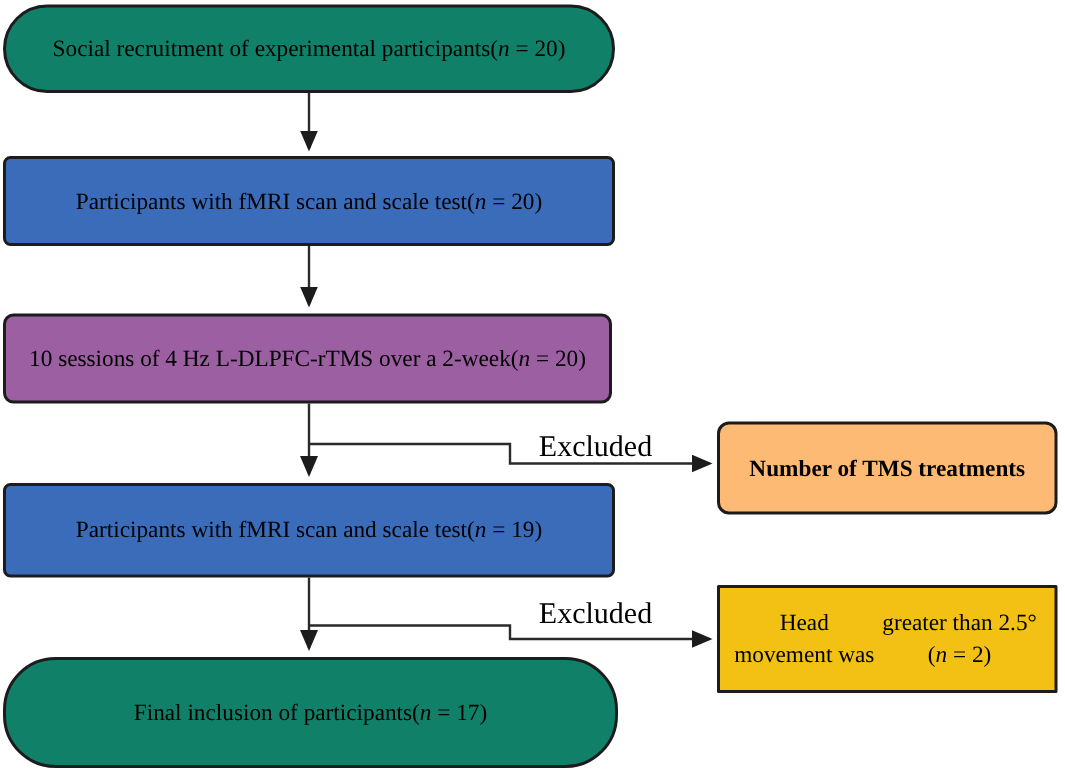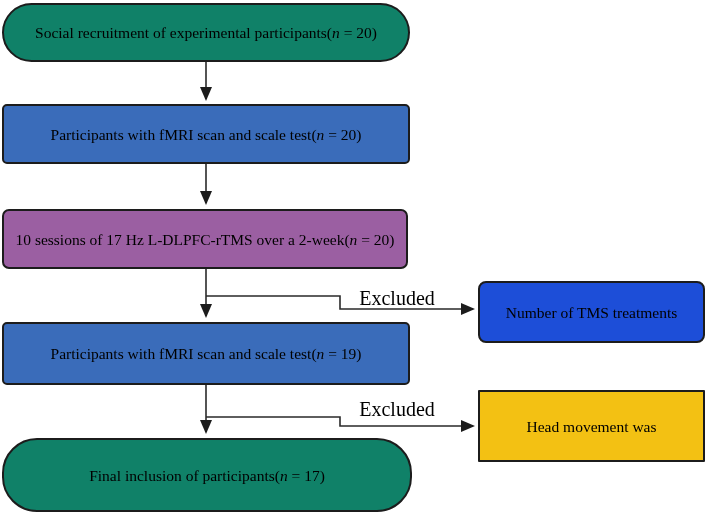--- a/index.html
+++ b/index.html
@@ -84,44 +84,47 @@
   </div>
 
   <div class="box" id="node-fmri-1" style="background-color: rgb(58, 108, 186);">
     <div>Participants with fMRI scan and scale test</div>
     <div>
       <span>(</span><span class="var-n">n</span><span> = 20)</span>
     </div>
   </div>
 
   <div class="box" id="node-rtms" style="background-color: rgb(155, 95, 162);">
-    <div>10 sessions of 17 Hz L-DLPFC-rTMS over a 2-week</div>
+    <div>10 sessions of 4 Hz L-DLPFC-rTMS over a 2-week</div>
     <div>
       <span>(</span><span class="var-n">n</span><span> = 20)</span>
     </div>
   </div>
 
   <div class="box" id="node-fmri-2" style="background-color: rgb(58, 108, 186);">
     <div>Participants with fMRI scan and scale test</div>
     <div>
       <span>(</span><span class="var-n">n</span><span> = 19)</span>
     </div>
   </div>
 
   <div class="box stadium" id="node-final" style="background-color: rgb(16, 129, 104);">
     <div>Final inclusion of participants</div>
     <div>
       <span>(</span><span class="var-n">n</span><span> = 17)</span>
     </div>
   </div>
 
-  <div class="box" id="node-excl-1" style="background-color: #1d4ed8;">
+  <div class="box" id="node-excl-1" style="background-color: #fdba74; font-weight: bold;">
     <div>Number of TMS treatments</div>
   </div>
 
   <div class="box" id="node-excl-2" style="background-color: rgb(243, 193, 19);">
     <div>Head movement was</div>
+    <div>
+      <span>greater than 2.5° (</span><span class="var-n">n</span><span> = 2)</span>
+    </div>
   </div>
 
   <div class="edge-label" id="excluded-label-1">Excluded</div>
   <div class="edge-label" id="excluded-label-2">Excluded</div>
 
 </div>
 
 </body></html>

